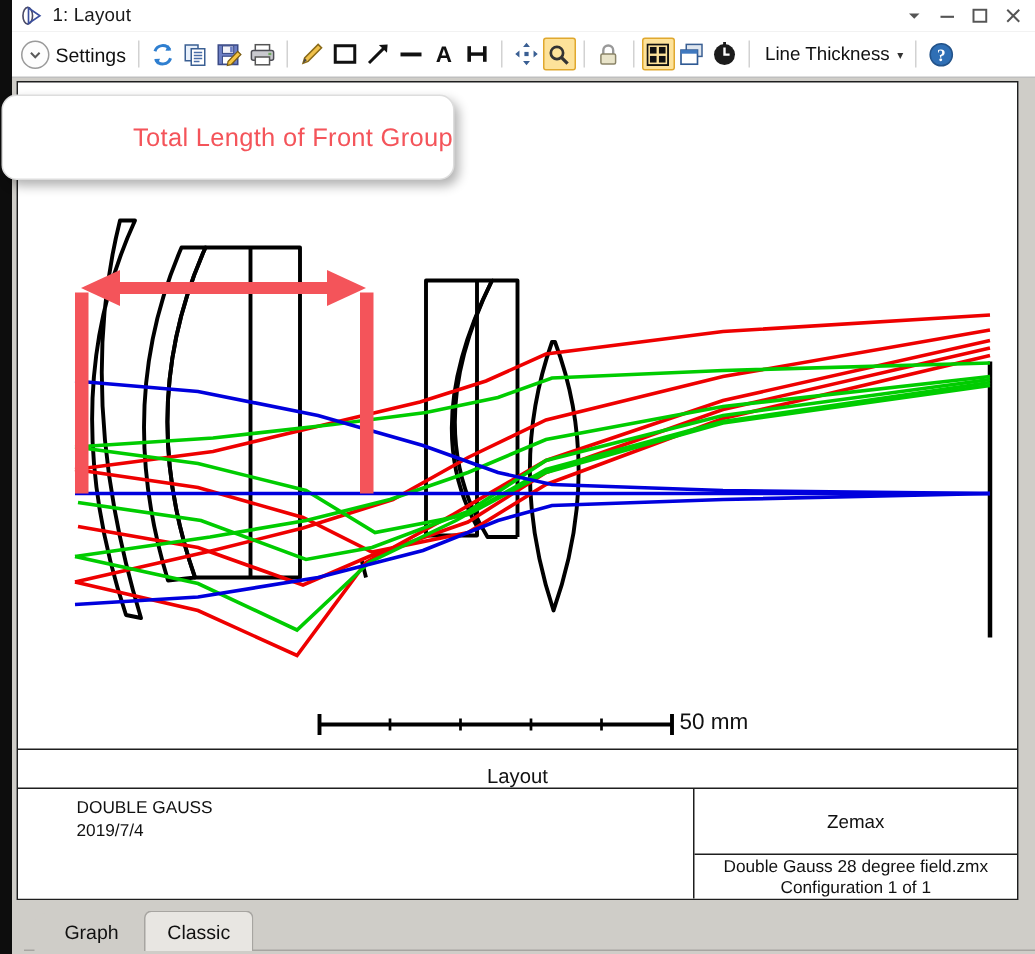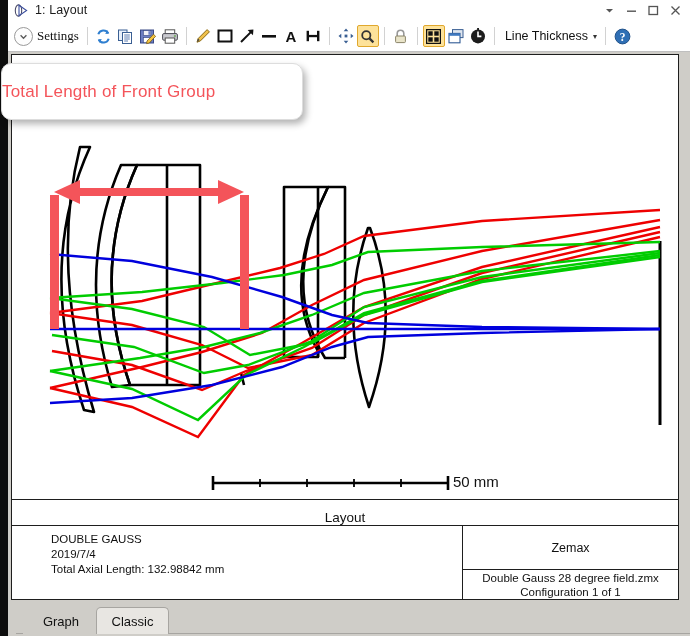--- a/index.html
+++ b/index.html
@@ -25,38 +25,38 @@
   .wbtn svg{display:block;}
 
   
   .toolbar{position:absolute;left:8px;top:21px;width:682px;height:30px;
     background:#ffffff;border-bottom:1px solid #bfbfbf;display:flex;align-items:center;}
   .tb-sep{width:1px;height:18px;background:#d2d2d2;margin:0 5px;}
   .tb-item{display:flex;align-items:center;height:24px;padding:0 3px;}
   .settings-btn{display:flex;align-items:center;gap:4px;padding-left:6px;}
   .settings-circle{width:17px;height:17px;border-radius:50%;border:1px solid #9a9a9a;
     display:flex;align-items:center;justify-content:center;background:#fdfdfd;}
-  .settings-lbl{font-size:13px;color:#111;font-family:Liberation Serif, serif;}
+  .settings-lbl{font-size:13px;color:#111;}
   .tb-ico{width:22px;height:22px;display:flex;align-items:center;justify-content:center;}
   .tb-ico.active{background:#fde29a;border:1px solid #e0a82e;border-radius:2px;
     width:20px;height:20px;}
   .lt-lbl{font-size:12.5px;color:#111;padding:0 2px;text-align:center;}
   .caret{font-size:8px;color:#333;margin-left:3px;}
 
   
   .plotwrap{position:absolute;left:11px;top:54px;width:668px;height:546px;
     background:#ffffff;border:1px solid #1e1e1e;box-sizing:border-box;}
   .canvas{position:absolute;left:0;top:0;width:666px;height:444px;overflow:hidden;}
   .canvas svg{display:block;}
 
   
   .callout{position:absolute;left:-11px;top:8px;width:300px;height:55px;
     background:#ffffff;border:1px solid #dddddd;border-radius:10px;
     box-shadow:3px 4px 7px rgba(0,0,0,.30);
-    display:flex;align-items:center;justify-content:flex-start;z-index:5;}
+    display:flex;align-items:center;justify-content:flex-end;z-index:5;}
   .callout-text{font-size:17px;color:#f4545a;letter-spacing:.2px;white-space:nowrap;}
 
   
   .hdr-layout{position:absolute;left:0;top:444px;width:666px;height:27px;
     border-top:1px solid #1e1e1e;border-bottom:1px solid #1e1e1e;
     box-sizing:border-box;display:flex;align-items:flex-end;justify-content:center;
     background:#fff;}
   .hdr-layout span{font-size:13.5px;color:#111;}
   .footrow{position:absolute;left:0;top:471px;width:666px;height:73px;display:flex;background:#fff;}
   .foot-left{width:450px;box-sizing:border-box;padding:6px 0 0 9px;}
@@ -362,21 +362,20 @@
     </div>
 
     <div class="hdr-layout">
       <span>Layout</span>
     </div>
 
     <div class="footrow">
       <div class="foot-left">
         <div>DOUBLE GAUSS</div>
         <div>2019/7/4</div>
-        <div>Total Axial Length:  132.98842 mm</div>
       </div>
       <div class="foot-right">
         <div class="fr-top">
           <div>Zemax</div>
         </div>
         <div class="fr-bot">
           <div>Double Gauss 28 degree field.zmx</div>
           <div>Configuration 1 of 1</div>
         </div>
       </div>

